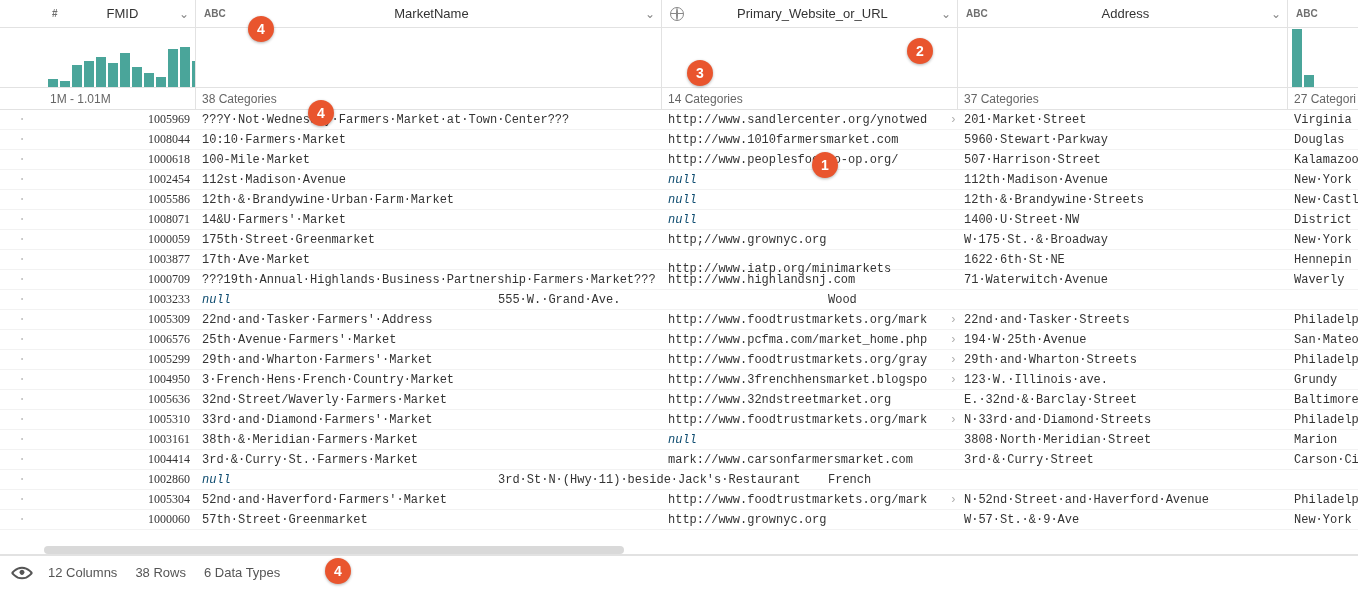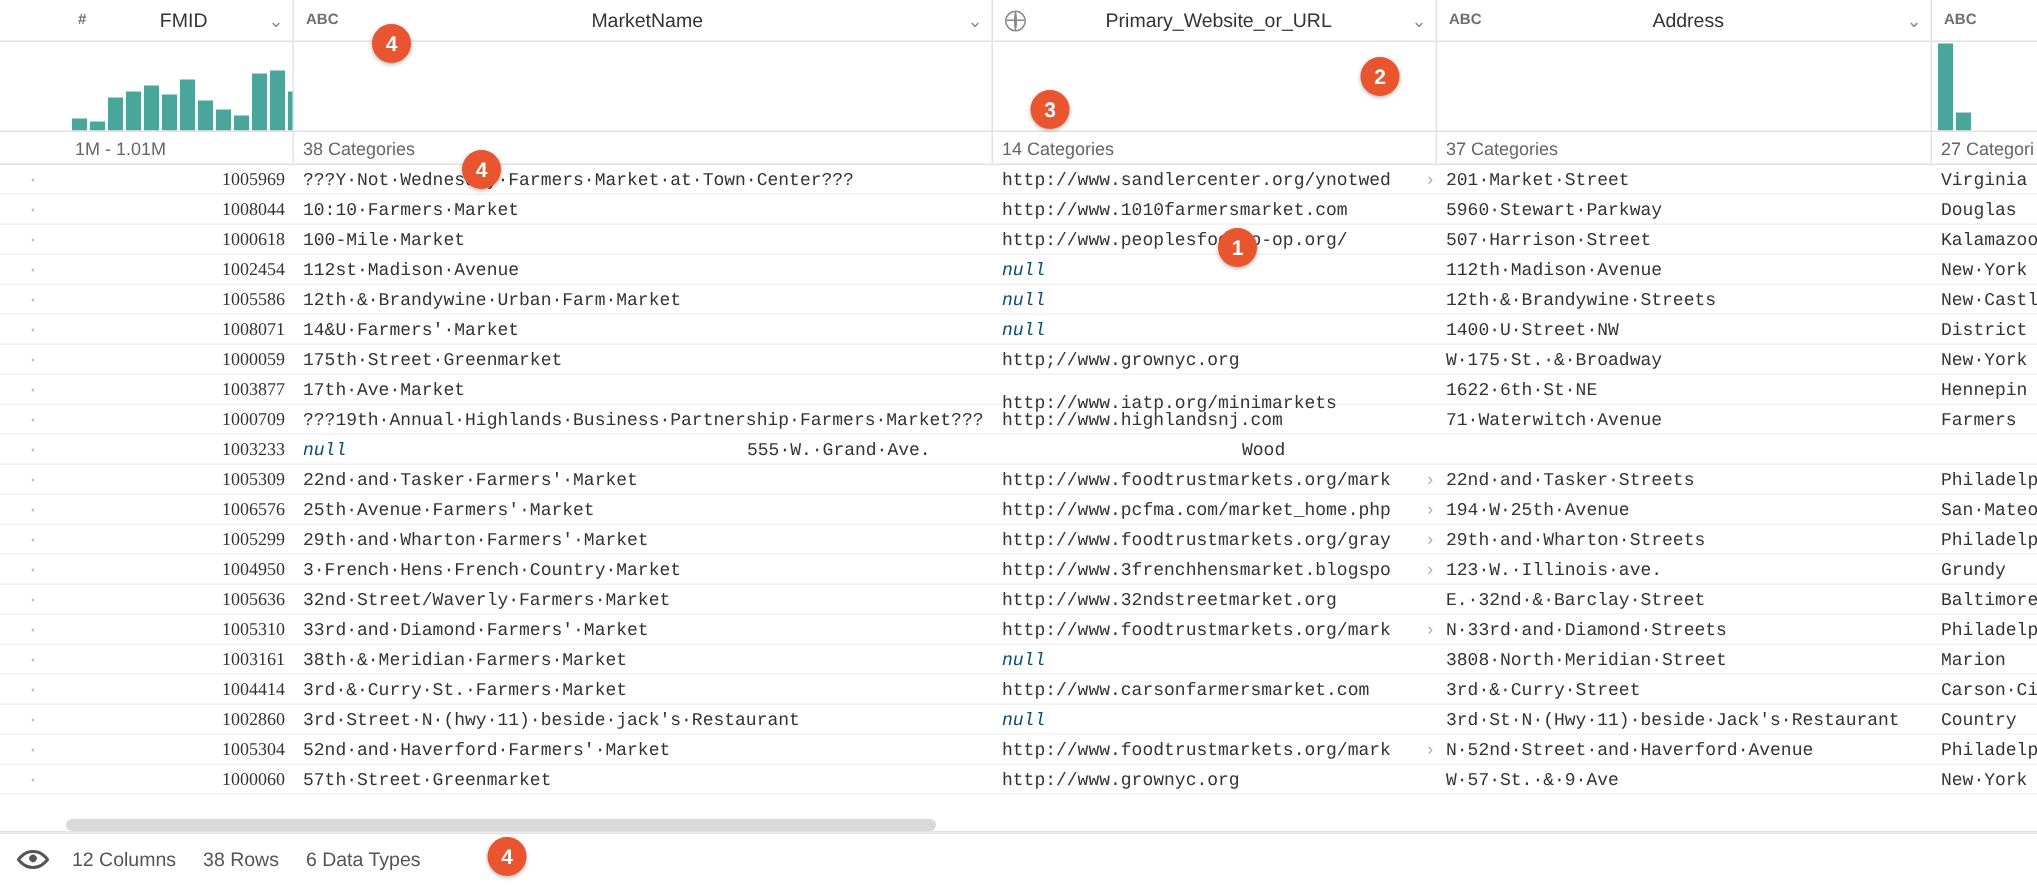--- a/index.html
+++ b/index.html
@@ -411,33 +411,33 @@
         <div class="cell col-url" style="position: relative; margin-top: 18px;">http://www.iatp.org/minimarkets</div>
         <div class="cell col-addr">1622·6th·St·NE</div>
         <div class="cell col-extra">Hennepin</div>
       </div>
       <div class="drow">
         <div class="gutter">·</div>
         <div class="cell col-fmid num">1000709</div>
         <div class="cell col-name">???19th·Annual·Highlands·Business·Partnership·Farmers·Market???</div>
         <div class="cell col-url" style="position: relative;">http://www.highlandsnj.com</div>
         <div class="cell col-addr">71·Waterwitch·Avenue</div>
-        <div class="cell col-extra">Farmers</div>
+        <div class="cell col-extra">Waverly</div>
       </div>
       <div class="drow">
         <div class="gutter">·</div>
         <div class="cell col-fmid num">1003233</div>
         <div class="cell col-url" style="position: relative;"><span class="null">null</span></div>
         <div class="cell col-addr">555·W.·Grand·Ave.</div>
         <div class="cell col-extra">Wood</div>
       </div>
       <div class="drow">
         <div class="gutter">·</div>
         <div class="cell col-fmid num">1005309</div>
-        <div class="cell col-name">22nd·and·Tasker·Farmers'·Market</div>
+        <div class="cell col-name">22nd·and·Tasker·Farmers'·Address</div>
         <div class="cell col-url" style="position: relative;">http://www.foodtrustmarkets.org/mark<span class="overflow-chevron">›</span></div>
         <div class="cell col-addr">22nd·and·Tasker·Streets</div>
         <div class="cell col-extra">Philadelp</div>
       </div>
       <div class="drow">
         <div class="gutter">·</div>
         <div class="cell col-fmid num">1006576</div>
         <div class="cell col-name">25th·Avenue·Farmers'·Market</div>
         <div class="cell col-url" style="position: relative;">http://www.pcfma.com/market_home.php<span class="overflow-chevron">›</span></div>
         <div class="cell col-addr">194·W·25th·Avenue</div>
@@ -480,31 +480,30 @@
         <div class="cell col-fmid num">1003161</div>
         <div class="cell col-name">38th·&amp;·Meridian·Farmers·Market</div>
         <div class="cell col-url" style="position: relative;"><span class="null">null</span></div>
         <div class="cell col-addr">3808·North·Meridian·Street</div>
         <div class="cell col-extra">Marion</div>
       </div>
       <div class="drow">
         <div class="gutter">·</div>
         <div class="cell col-fmid num">1004414</div>
         <div class="cell col-name">3rd·&amp;·Curry·St.·Farmers·Market</div>
-        <div class="cell col-url" style="position: relative;">http://www.carsonfarmersmarket.com</div>
+        <div class="cell col-url" style="position: relative;">mark://www.carsonfarmersmarket.com</div>
         <div class="cell col-addr">3rd·&amp;·Curry·Street</div>
         <div class="cell col-extra">Carson·Ci</div>
       </div>
       <div class="drow">
         <div class="gutter">·</div>
         <div class="cell col-fmid num">1002860</div>
-        <div class="cell col-name">3rd·Street·N·(hwy·11)·beside·jack's·Restaurant</div>
         <div class="cell col-url" style="position: relative;"><span class="null">null</span></div>
         <div class="cell col-addr">3rd·St·N·(Hwy·11)·beside·Jack's·Restaurant</div>
-        <div class="cell col-extra">Country</div>
+        <div class="cell col-extra">French</div>
       </div>
       <div class="drow">
         <div class="gutter">·</div>
         <div class="cell col-fmid num">1005304</div>
         <div class="cell col-name">52nd·and·Haverford·Farmers'·Market</div>
         <div class="cell col-url" style="position: relative;">http://www.foodtrustmarkets.org/mark<span class="overflow-chevron">›</span></div>
         <div class="cell col-addr">N·52nd·Street·and·Haverford·Avenue</div>
         <div class="cell col-extra">Philadelp</div>
       </div>
       <div class="drow">

